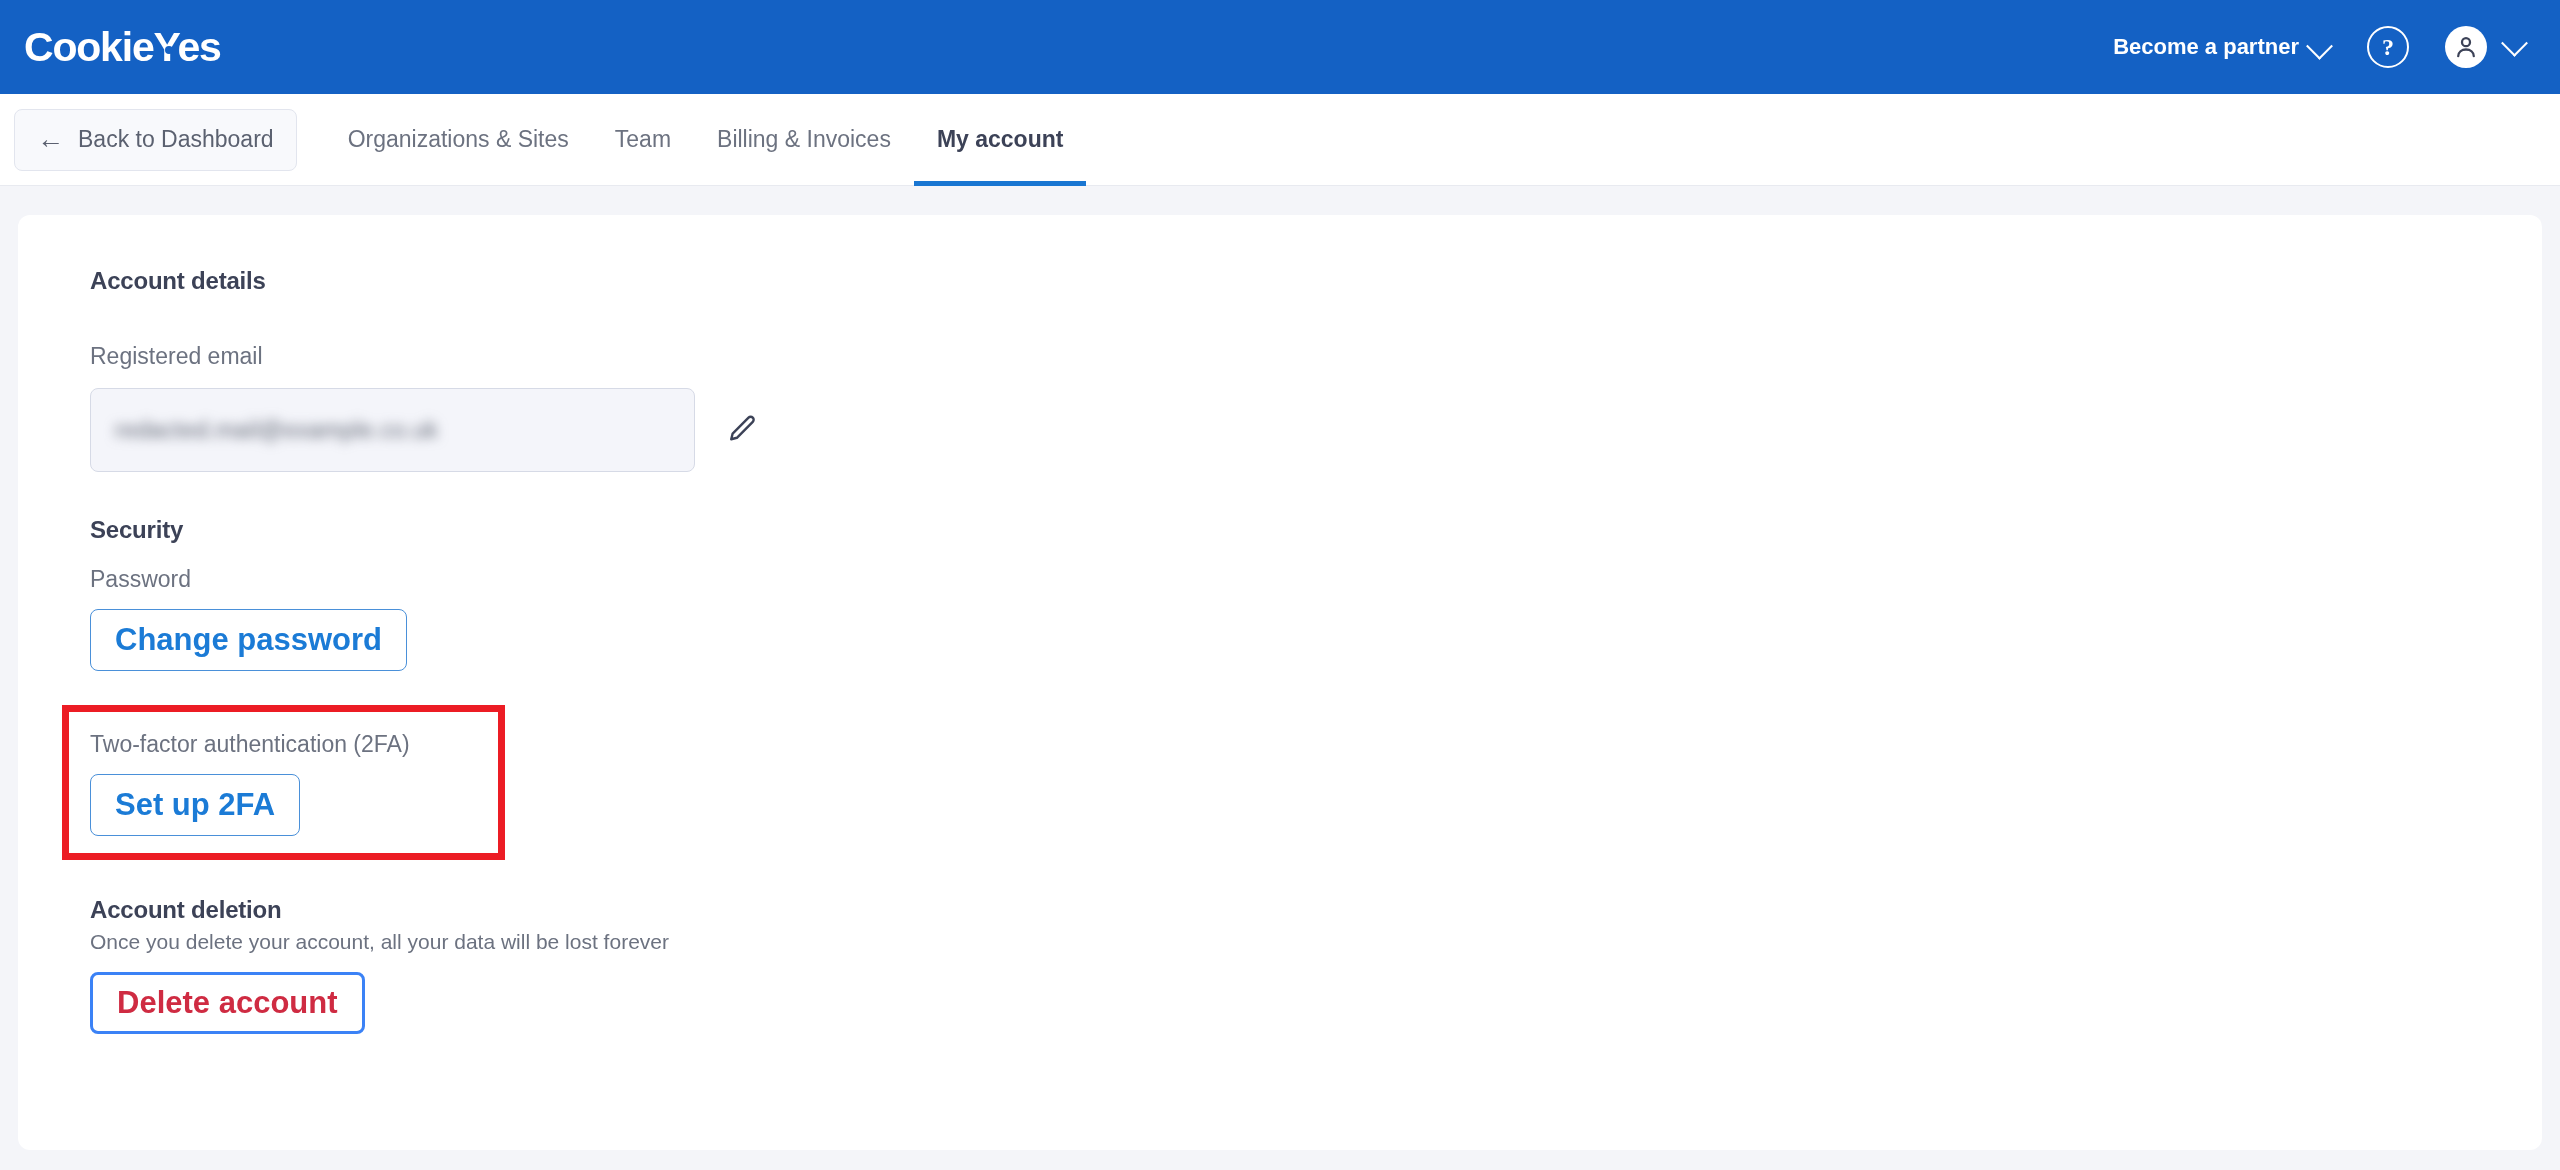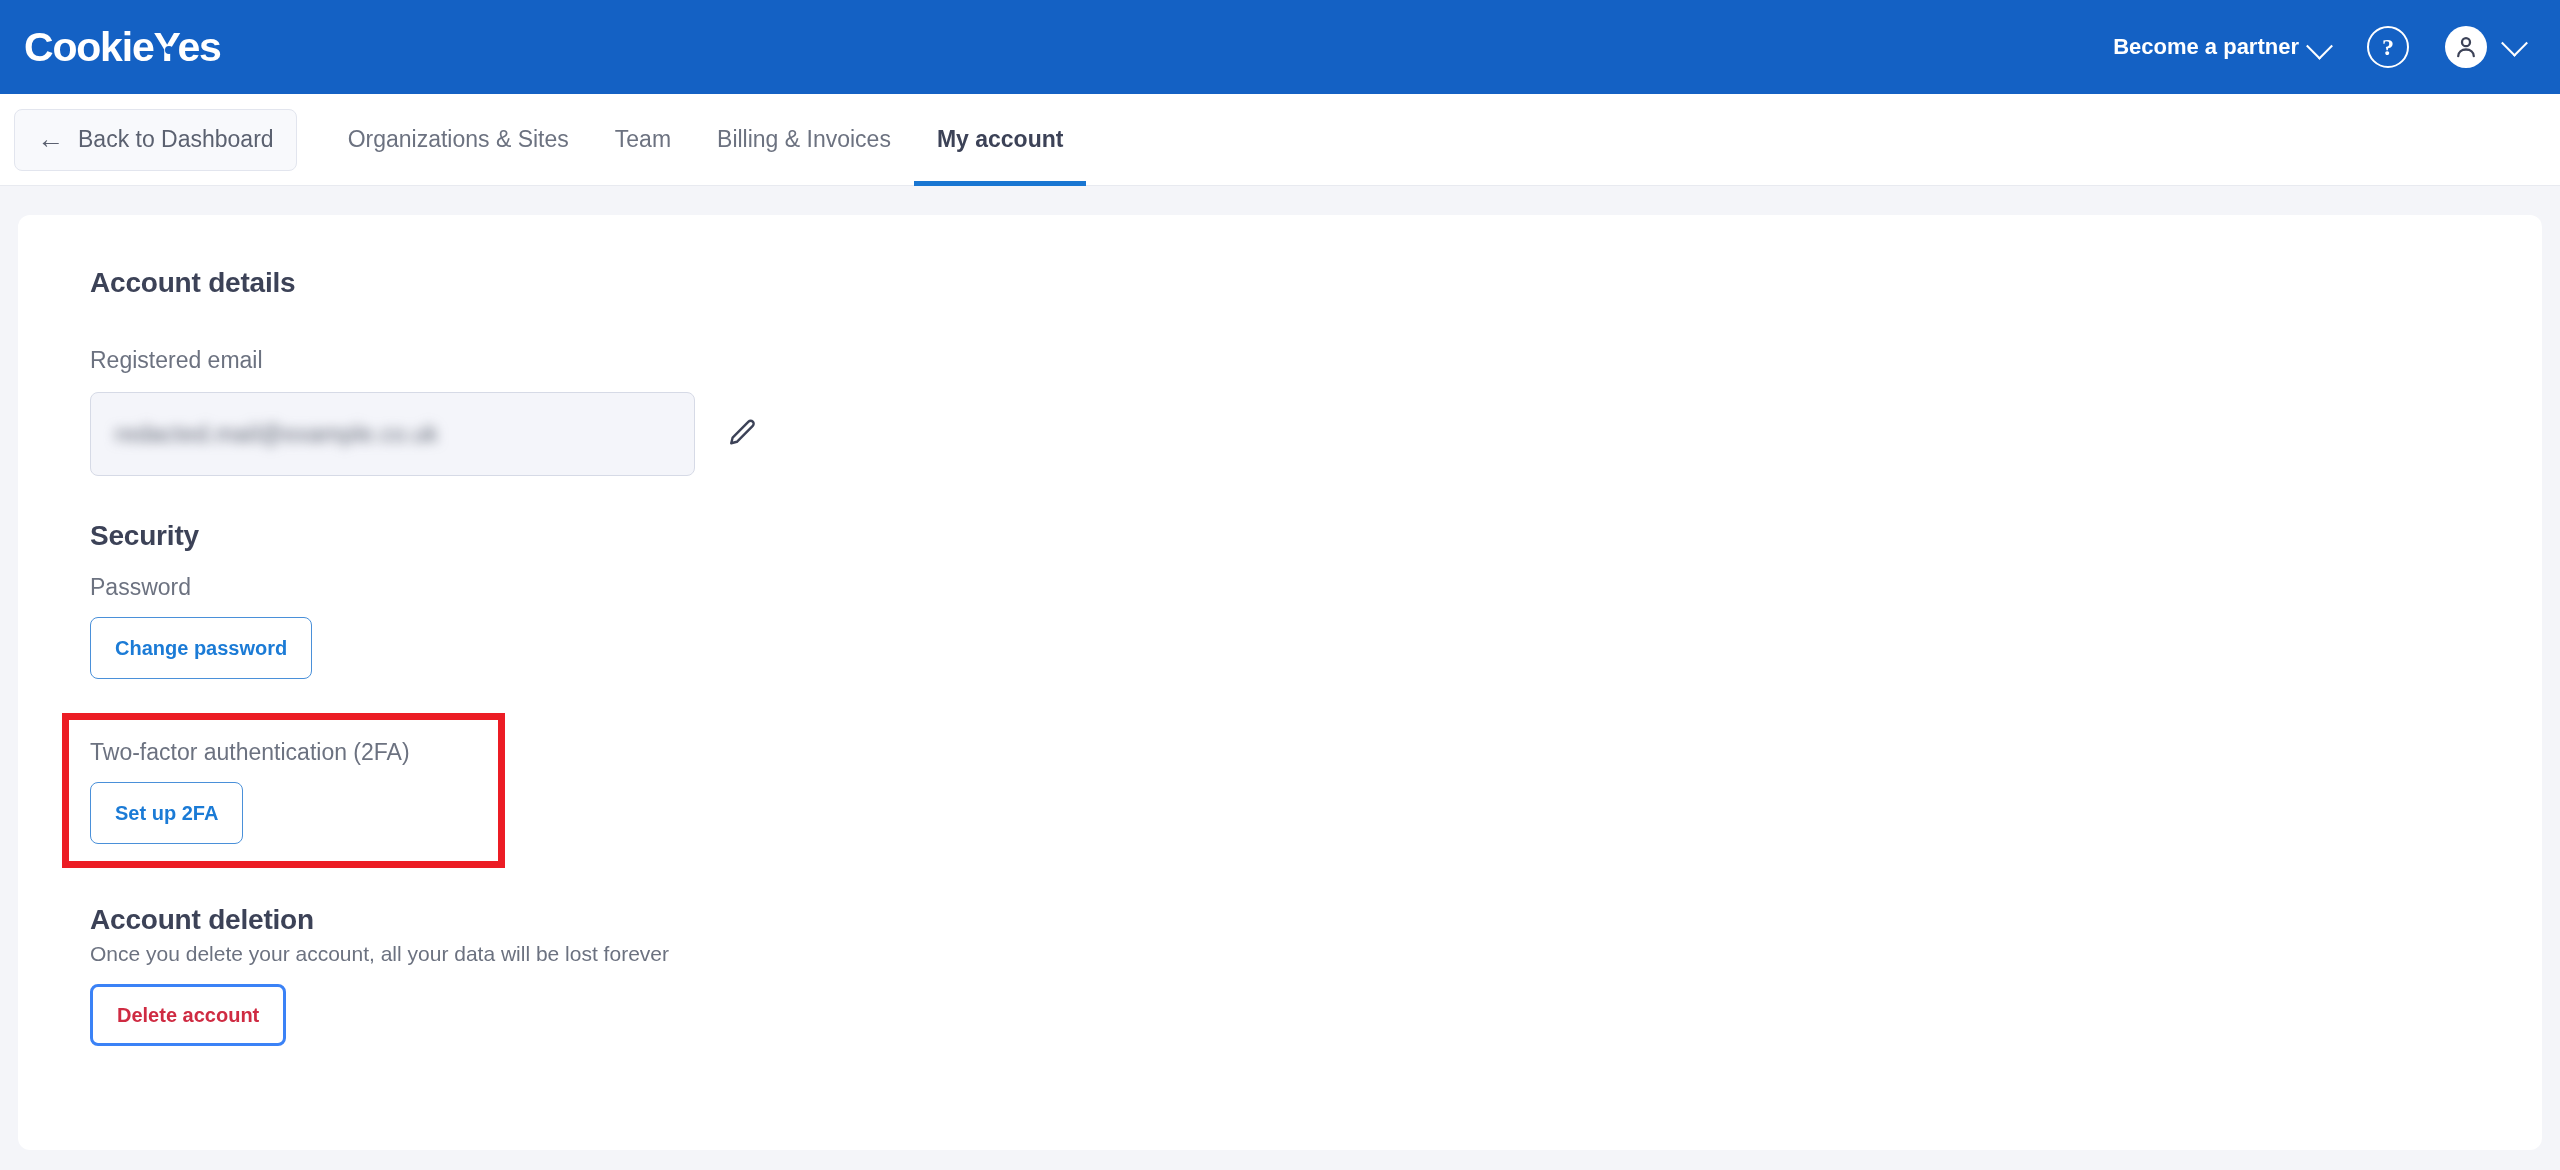--- a/index.html
+++ b/index.html
@@ -143,21 +143,21 @@
     width: 2524px;
     height: 935px;
     background: #ffffff;
     border-radius: 12px;
     box-sizing: border-box;
   }
   .card-inner { padding: 52px 72px; }
 
   h2.section-title {
     margin: 0;
-    font-size: 28px;
+    font-size: 24px;
     font-weight: bold;
     color: #3c4257;
     letter-spacing: -0.2px;
   }
   .field-label {
     font-size: 23px;
     color: #6c7280;
   }
 
   #email-row {
@@ -189,21 +189,21 @@
     display: flex; align-items: center; justify-content: center;
   }
 
   .btn-outline {
     display: inline-flex;
     align-items: center;
     justify-content: center;
     height: 62px;
     padding: 0 24px;
     border-radius: 8px;
-    font-size: 20px;
+    font-size: 31px;
     font-weight: bold;
     box-sizing: border-box;
     background: #ffffff;
   }
   .btn-blue {
     border: 1px solid #4a90d9;
     color: #1b7bd6;
   }
   .btn-red {
     border: 3px solid #3b82f6;

